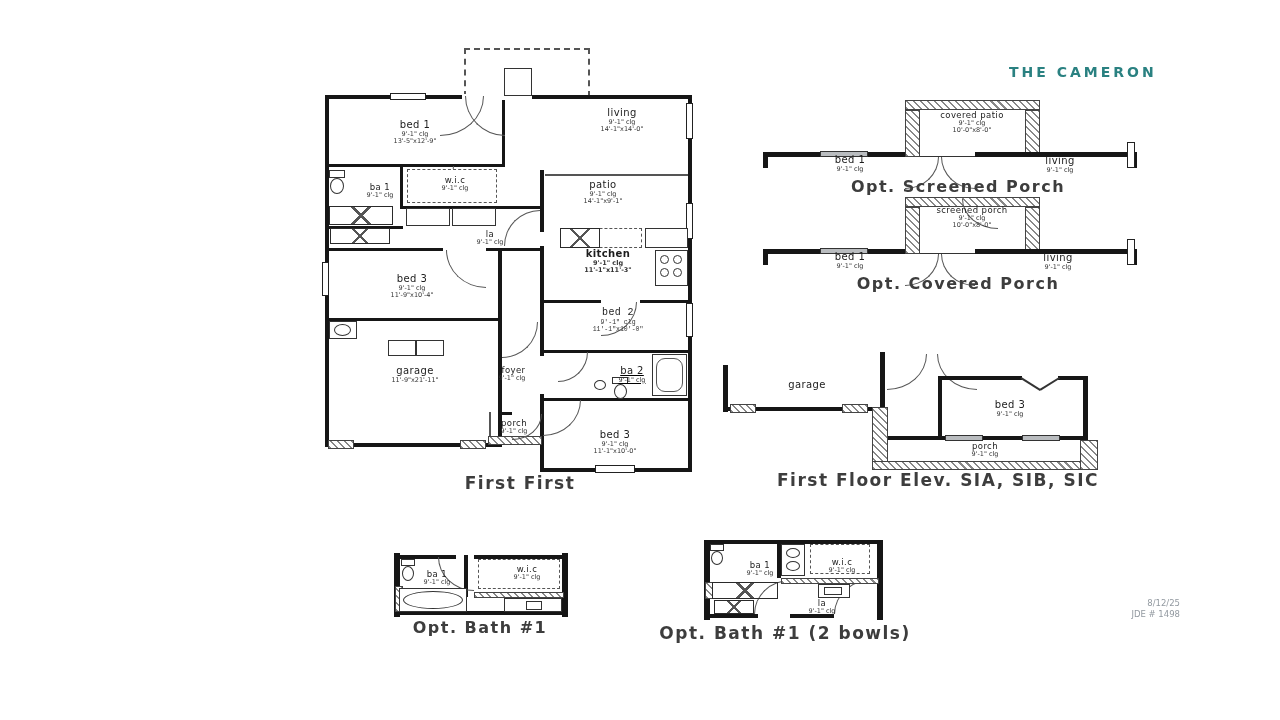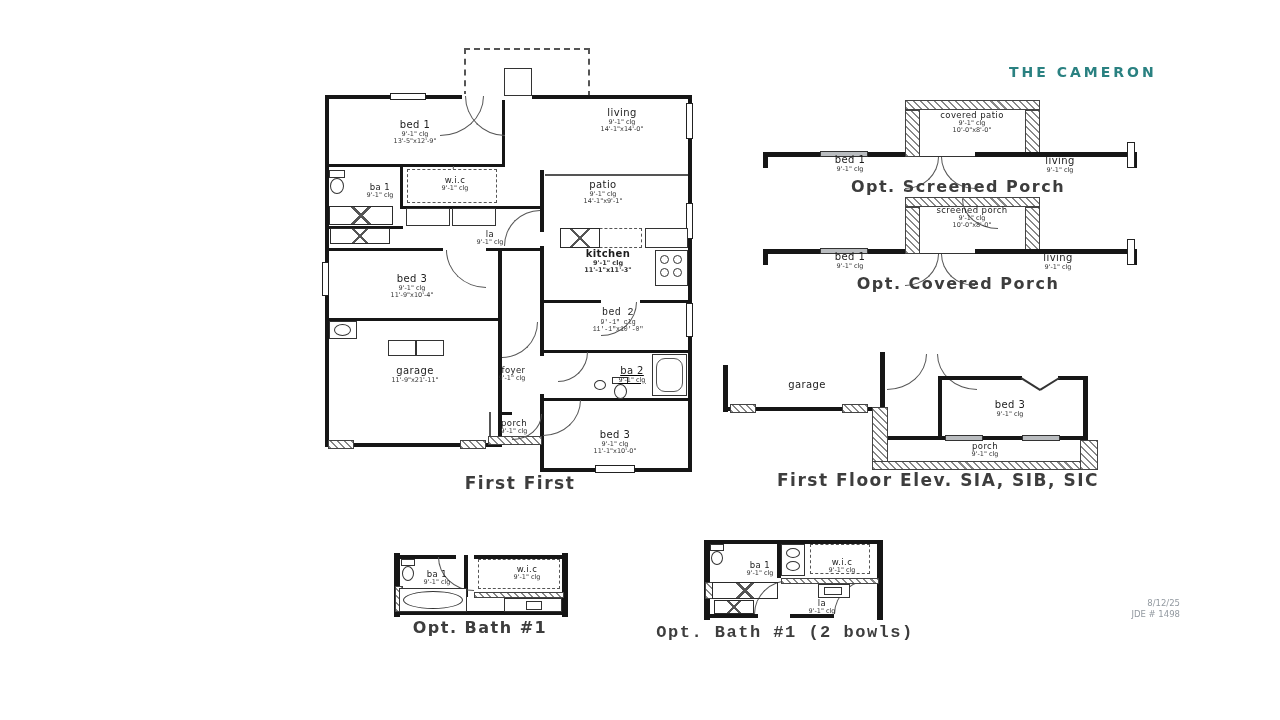--- a/index.html
+++ b/index.html
@@ -339,16 +339,16 @@
       <span class="rd">9'-1" clg</span>
     </div>
     <div class="room" style="left:842px;top:558px;">
       <span class="rn sm">w.i.c</span>
       <span class="rd">9'-1" clg</span>
     </div>
     <div class="room" style="left:822px;top:599px;">
       <span class="rn sm">la</span>
       <span class="rd">9'-1" clg</span>
     </div>
-    <div class="caption big" style="left:785px;top:623px;font-family:Liberation Mono, monospace;">Opt. Bath #1 (2 bowls)</div>
+    <div class="caption big" style="left:785px;top:623px;">Opt. Bath #1 (2 bowls)</div>
   </div>
 
 </div>
 
 </body></html>

